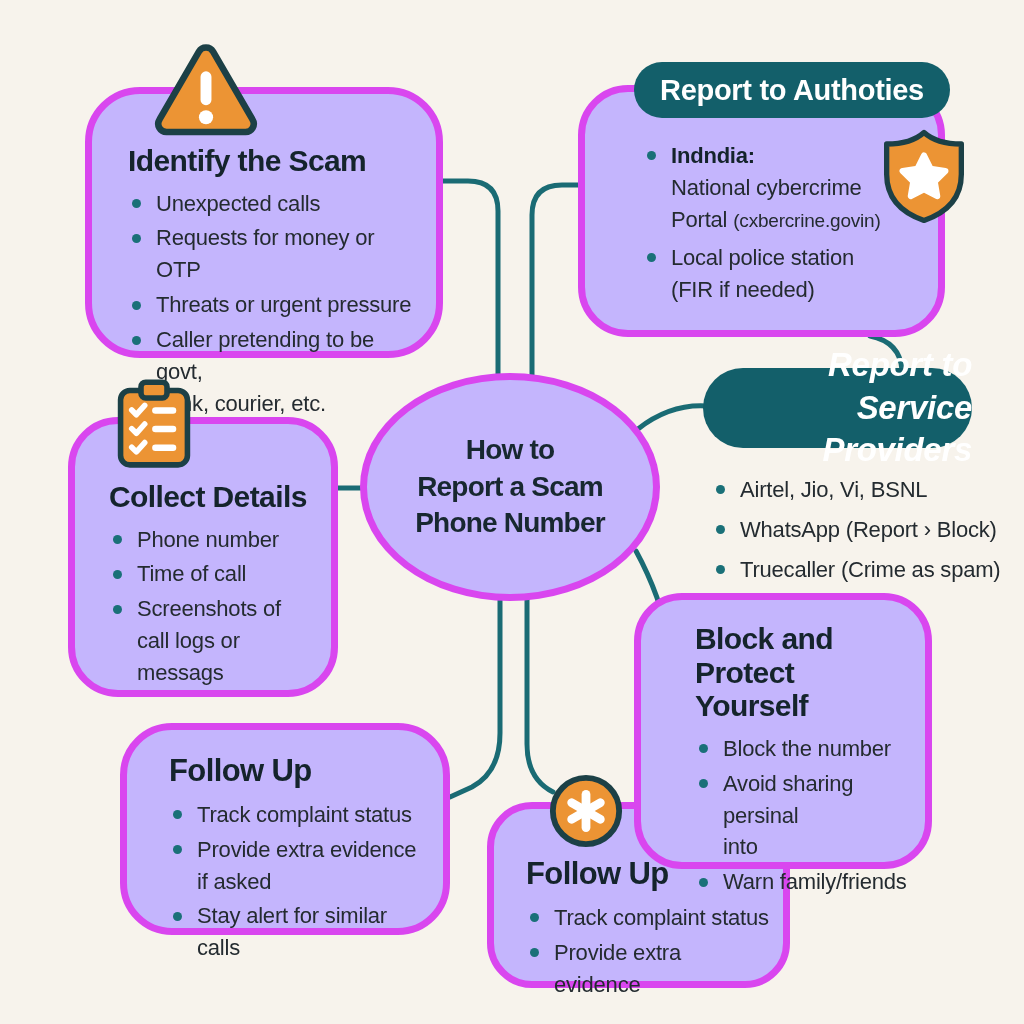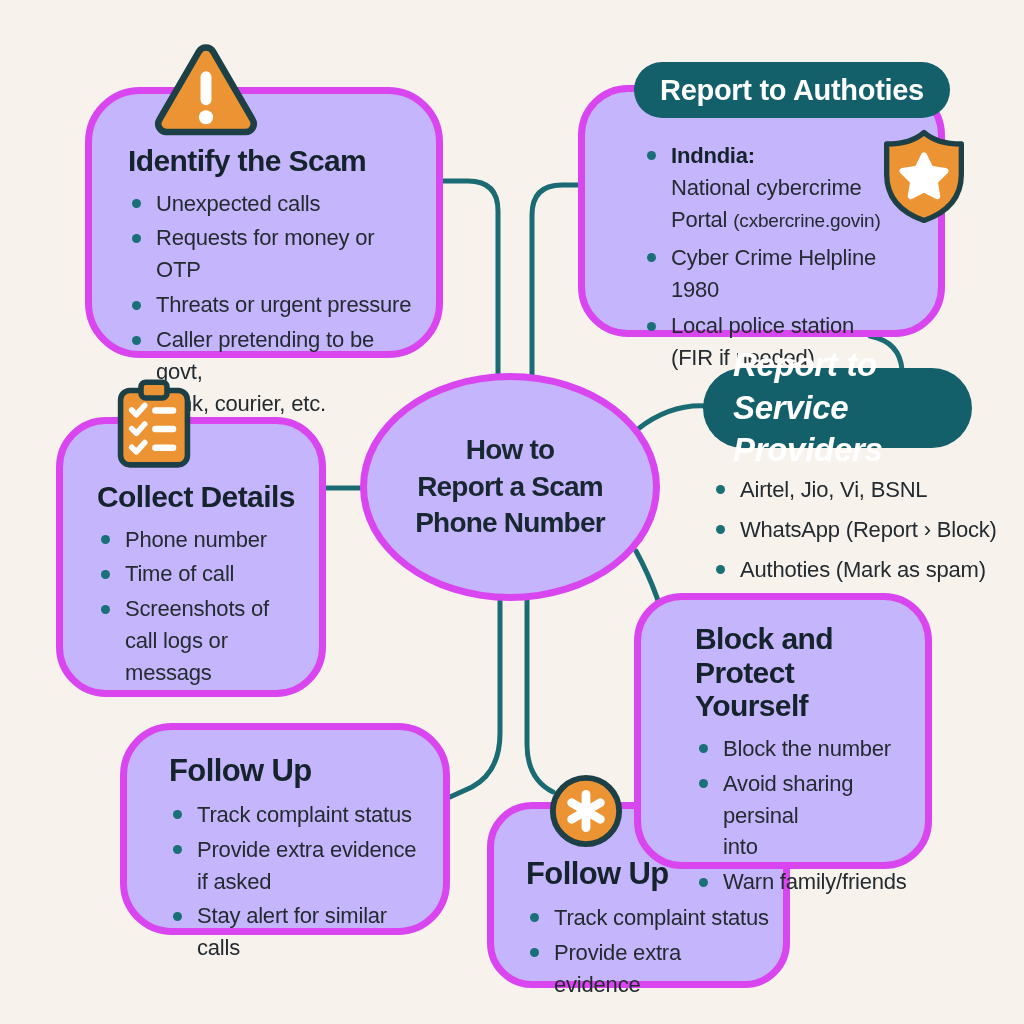--- a/index.html
+++ b/index.html
@@ -1,21 +1,21 @@
 <!DOCTYPE html>
 <html><head>
 <meta charset="utf-8">
 <style>
   html,body{margin:0;padding:0;background:#f7f3ec;}
   .canvas{position:relative;width:1024px;height:1024px;background:#f7f3ec;overflow:hidden;
           font-family:"Liberation Sans",sans-serif;color:#1b262c;}
   svg.connectors{position:absolute;left:0;top:0;z-index:1;}
   .node{position:absolute;background:#c4b5fd;border:7px solid #d946ef;box-sizing:border-box;z-index:2;}
   .pill{position:absolute;background:#135f6a;color:#ffffff;font-weight:bold;z-index:4;
-        box-sizing:border-box;display:flex;align-items:center;}
+        box-sizing:border-box;display:flex;align-items:center;text-align:right;}
   .icon{position:absolute;z-index:5;}
   h2{margin:0;font-size:30px;font-weight:bold;color:#15242c;letter-spacing:-0.6px;line-height:1.12;}
   ul{list-style:none;margin:10px 0 0 0;padding:0;}
   li{position:relative;padding-left:28px;font-size:22px;line-height:1.45;color:#242b30;
      letter-spacing:-0.2px;margin-bottom:3px;}
   li::before{content:"";position:absolute;left:4px;top:0.52em;width:9px;height:9px;border-radius:50%;
      background:#1a7078;}
   .pre{white-space:pre-line;}
   .small{font-size:19px;}
   strong{color:#14232b;}
@@ -32,21 +32,21 @@
   
   #pill-providers{left:703px;top:368px;width:269px;height:80px;border-radius:40px;
       font-size:33px;line-height:1.3;padding-left:30px;letter-spacing:-0.3px;font-style:italic;}
   #list-providers{position:absolute;left:712px;top:464px;z-index:2;}
   #list-providers li{margin-bottom:8px;}
   
   #ellipse-center{left:360px;top:373px;width:300px;height:228px;border-radius:50%;
       display:flex;align-items:center;justify-content:center;text-align:center;}
   #center-title{font-size:28px;font-weight:bold;color:#182830;letter-spacing:-0.8px;line-height:1.32;margin:0;}
   
-  #box-collect{left:56px;top:417px;width:270px;height:280px;border-radius:50px;padding:56px 0 0 34px;}
+  #box-collect{left:68px;top:417px;width:270px;height:280px;border-radius:50px;padding:56px 0 0 34px;}
   #icon-clipboard{left:115px;top:378px;width:78px;height:92px;}
   
   #box-followup-left{left:120px;top:723px;width:330px;height:212px;border-radius:52px;padding:24px 18px 0 42px;}
   
   #box-block{left:634px;top:593px;width:298px;height:276px;border-radius:48px;padding:22px 14px 0 54px;z-index:3;}
   
   #box-followup-center{left:487px;top:802px;width:303px;height:186px;border-radius:45px;padding:48px 14px 0 32px;}
   #icon-asterisk{left:547px;top:772px;width:78px;height:78px;}
 </style>
 </head>
@@ -84,41 +84,40 @@
   </svg>
 
   <div class="node" id="box-authorities">
     <ul style="margin-top:0;">
       <li style="margin-bottom:6px;">
         <strong>Indndia:</strong><br>
         <span>National cybercrime</span><br>
         <span>Portal</span>
         <span class="small">(cxbercrine.govin)</span>
       </li>
-      <li class="pre">Cyber Crime Helpline 1980</li>
       <li class="pre">Local police station
 (FIR if needed)</li>
     </ul>
   </div>
   <div class="pill" id="pill-authorities">
     <span>Report to Authoties</span>
   </div>
   <svg class="icon" id="icon-shield" viewBox="0 0 100 108">
     <path d="M50 5 C60 14 74 18 92 18 V 52 C92 78 76 95 50 104 C24 95 8 78 8 52 V 18 C26 18 40 14 50 5 Z" fill="#ec9434" stroke="#1c4046" stroke-width="6" stroke-linejoin="round"></path>
     <path d="M50 31 l7.4 15 16.6 2.4 -12 11.7 2.8 16.5 -14.8 -7.8 -14.8 7.8 2.8 -16.5 -12 -11.7 16.6 -2.4 Z" fill="#ffffff" stroke="#ffffff" stroke-width="7" stroke-linejoin="round"></path>
   </svg>
 
   <div class="pill pre" id="pill-providers">
     <span class="pre">Report to
 Service Providers</span>
   </div>
   <ul id="list-providers">
     <li>Airtel, Jio, Vi, BSNL</li>
     <li>WhatsApp (Report › Block)</li>
-    <li>Authoties (Mark as spam)</li>
+    <li>Truecaller (Crime as spam)</li>
   </ul>
 
   <div class="node" id="ellipse-center">
     <p class="pre" id="center-title">How to
 Report a Scam
 Phone Number</p>
   </div>
 
   <div class="node" id="box-collect">
     <h2>Collect Details</h2>

